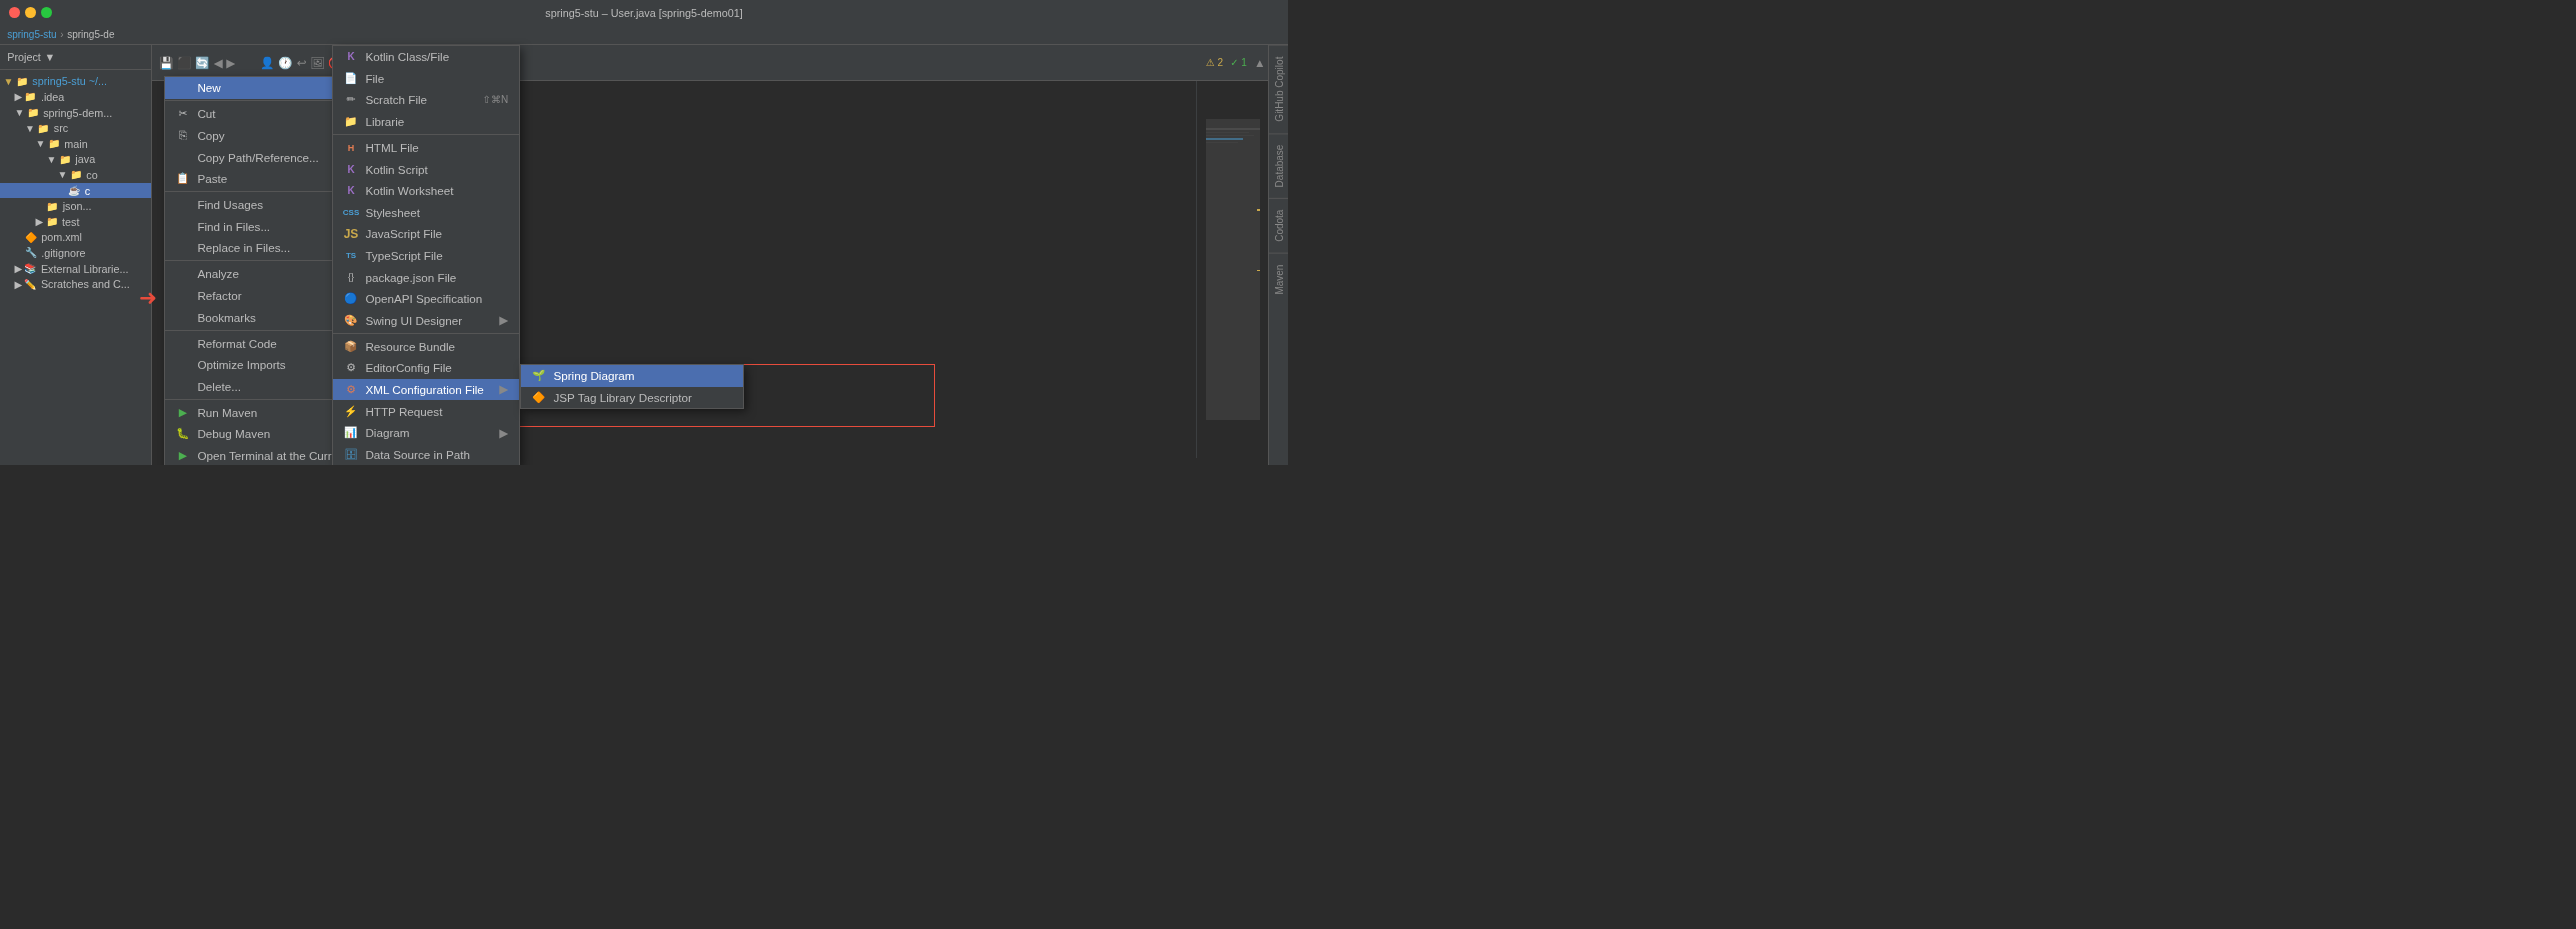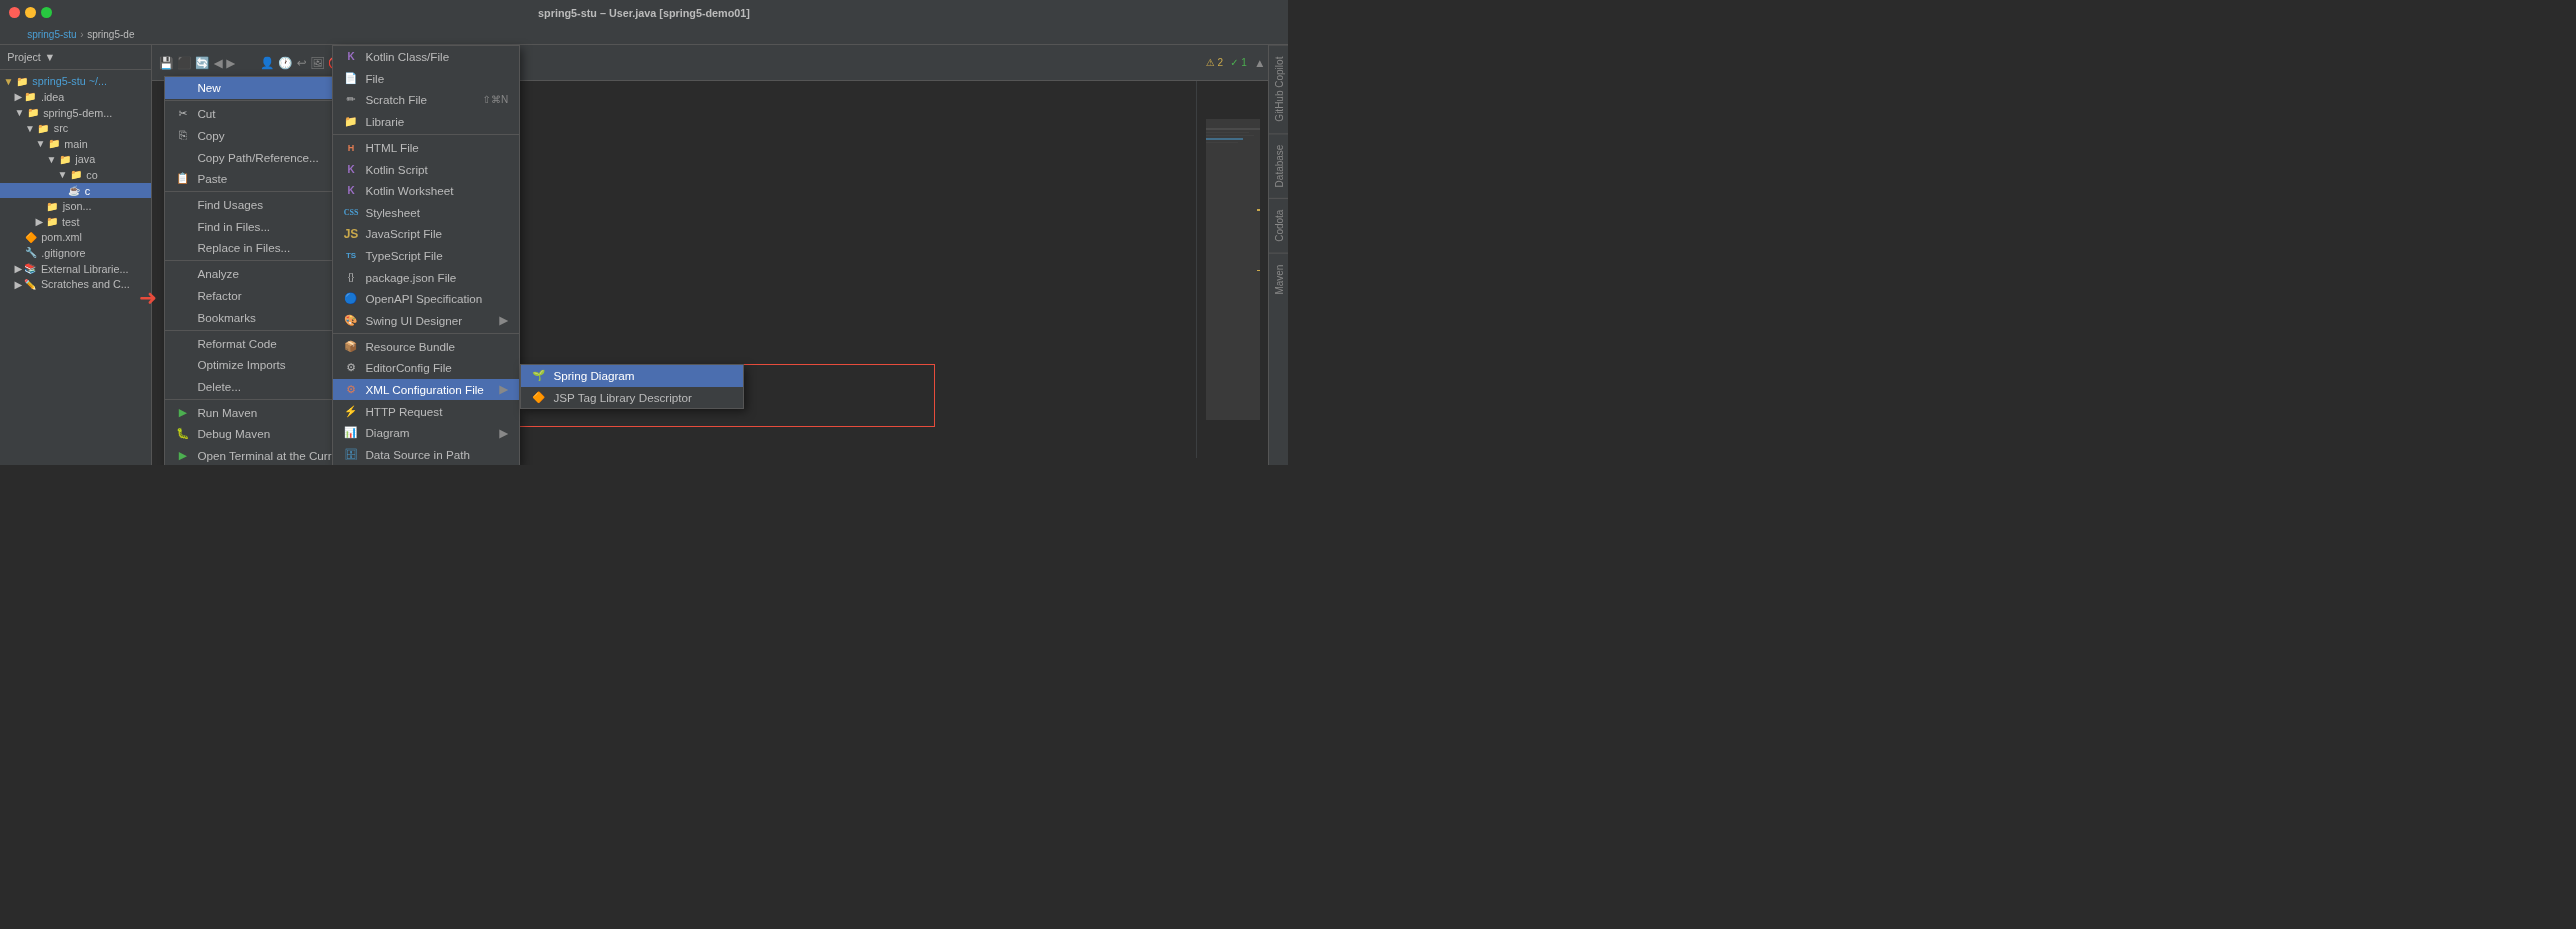--- a/index.html
+++ b/index.html
@@ -33,21 +33,20 @@
     }
     .tl-red { background: #ff5f57; }
     .tl-yellow { background: #febc2e; }
     .tl-green { background: #28c840; }
     .title-bar-title {
       position: absolute;
       left: 50%;
       transform: translateX(-50%);
       color: #bbb;
       font-size: 10.8px;
-      font-weight: bold;
     }
 
     
     .ide-body {
       display: flex;
       height: calc(465px - 25px);
     }
 
     
     .project-panel {
@@ -276,21 +275,21 @@
 <div class="title-bar">
   <div class="traffic-lights">
     <div class="traffic-light tl-red"></div>
     <div class="traffic-light tl-yellow"></div>
     <div class="traffic-light tl-green"></div>
   </div>
   <div class="title-bar-title">spring5-stu – User.java [spring5-demo01]</div>
 </div>
 
 <div class="breadcrumb">
-  <span style="color:#4b9fd5; cursor:pointer;margin-left:20px;">spring5-stu</span>
+  <span style="color:#4b9fd5; cursor:pointer;">spring5-stu</span>
   <span style="color:#888;">›</span>
   <span style="color:#bbb; cursor:pointer;">spring5-de</span>
 </div>
 
 <div class="ide-body" style="position:relative;">
 
   <div class="project-panel">
     <div class="panel-header">
       <span>Project</span>
       <span style="cursor:pointer;">▼</span>
@@ -624,21 +623,21 @@
       </div>
     </div>
     <div class="menu-item">
       <div class="menu-item-left">
         <span class="menu-item-icon" style="color:#9c6fc5; font-weight:bold; font-size:10px;">K</span>
         <span>Kotlin Worksheet</span>
       </div>
     </div>
     <div class="menu-item">
       <div class="menu-item-left">
-        <span class="menu-item-icon" style="color:#4b9fd5; font-size:8px; font-weight:bold;font-family:Liberation Serif, serif;">CSS</span>
+        <span class="menu-item-icon" style="color:#4b9fd5; font-size:8px; font-weight:bold;">CSS</span>
         <span>Stylesheet</span>
       </div>
     </div>
     <div class="menu-item">
       <div class="menu-item-left">
         <span class="menu-item-icon" style="color:#c9a84c; font-size:12px; font-weight:bold;">JS</span>
         <span>JavaScript File</span>
       </div>
     </div>
     <div class="menu-item">

